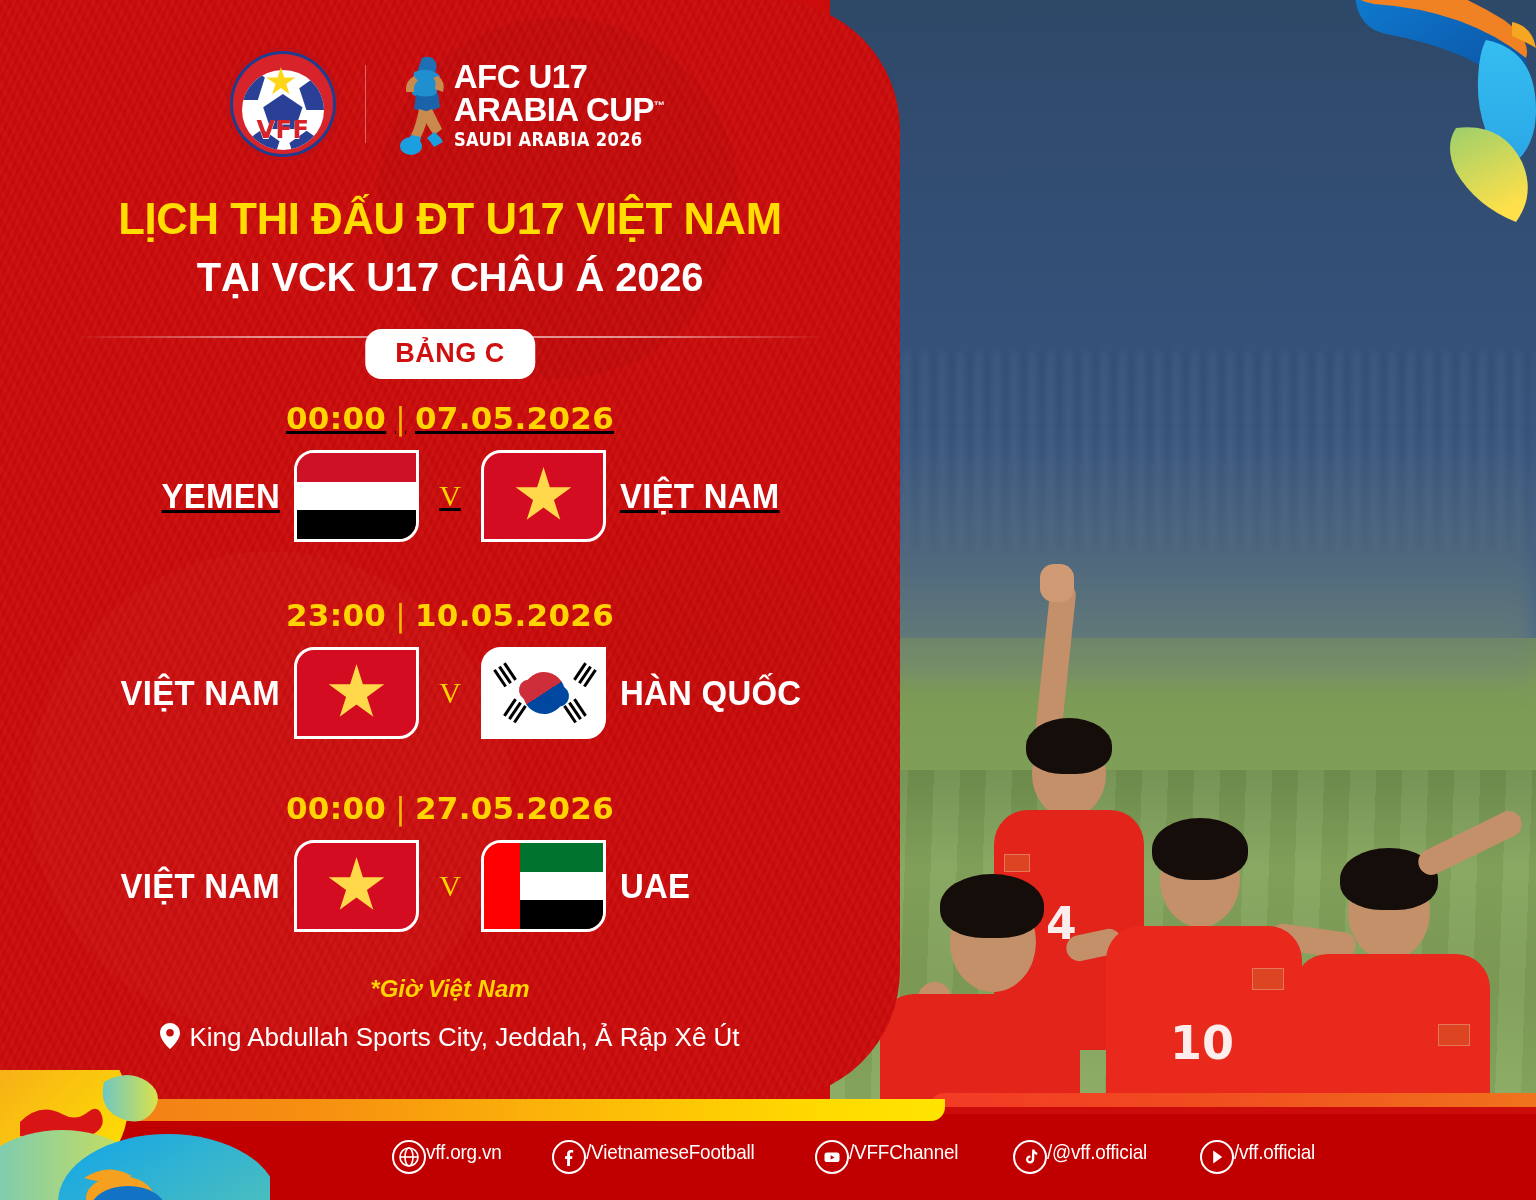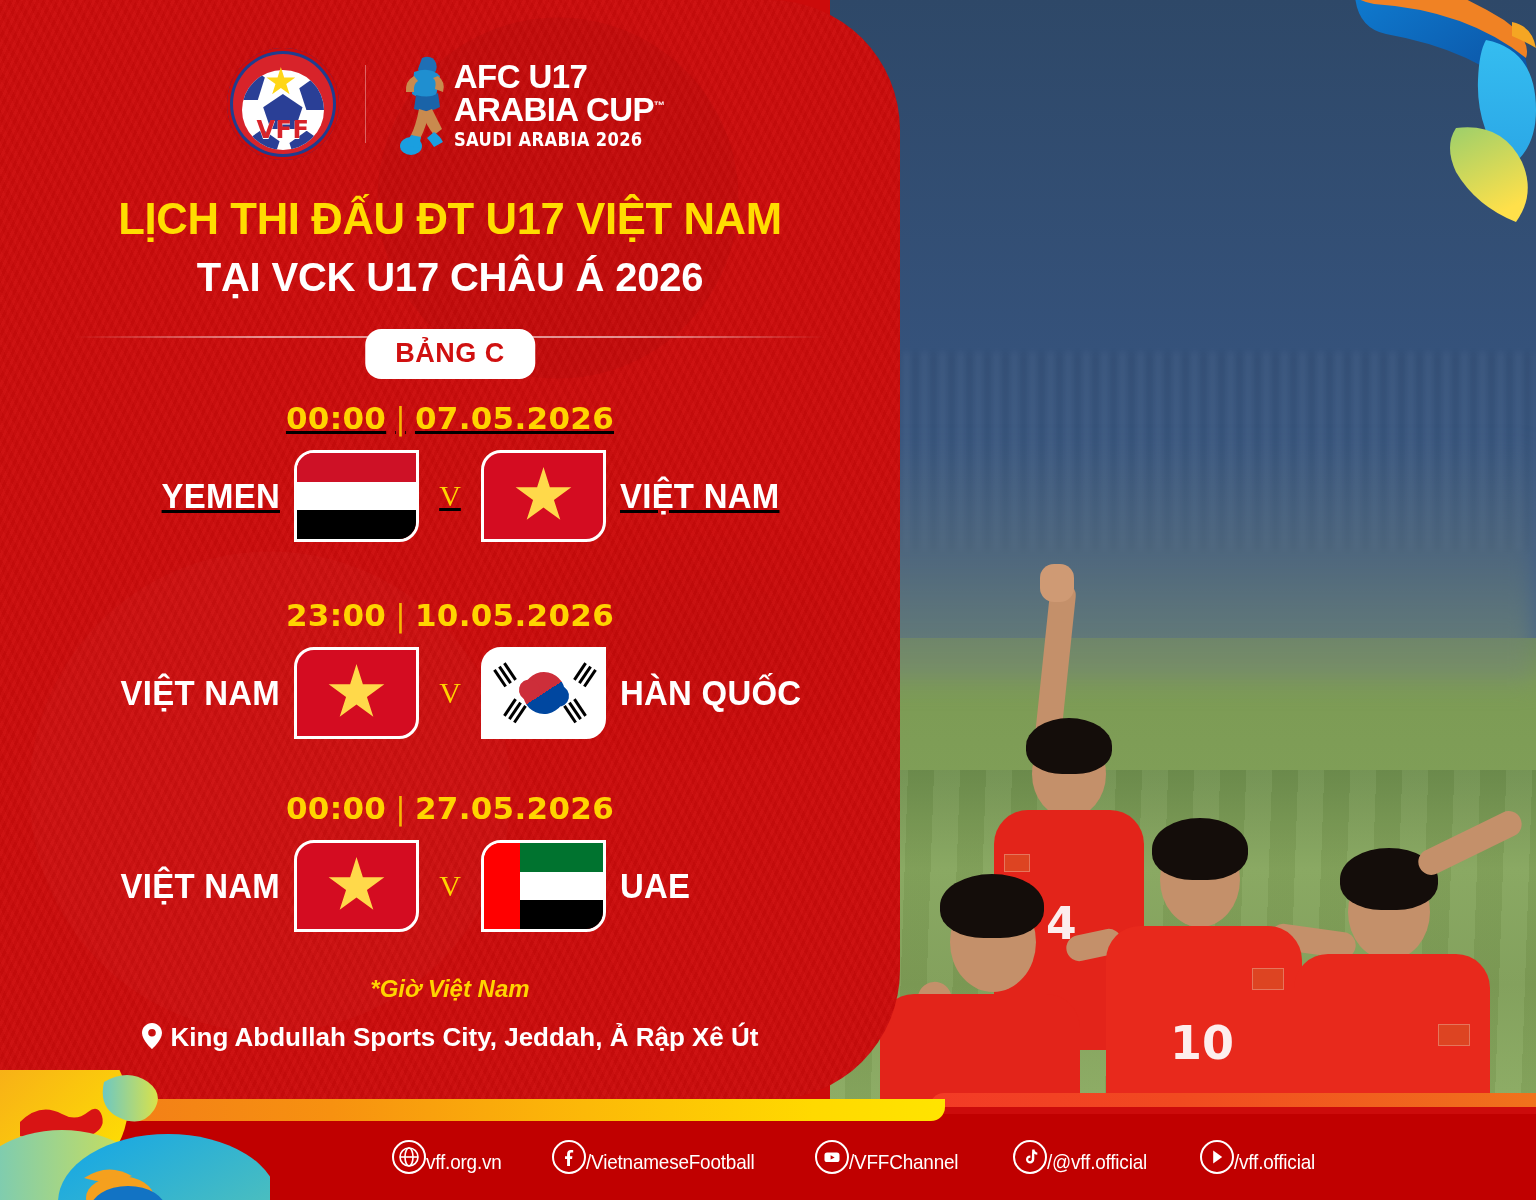--- a/index.html
+++ b/index.html
@@ -150,37 +150,37 @@
   .f-kr .circ:after { left:21px; top:21px; background:#0047a0; }
   .f-kr .tri{ position:absolute; width:20px; height:3px; background:#000; }
   .f-ae .red{position:absolute;left:0;top:0;width:30%;height:100%;background:#ff0000;}
   .f-ae .g{position:absolute;left:30%;top:0;width:70%;height:33.34%;background:#00732f;}
   .f-ae .w{position:absolute;left:30%;top:33.3%;width:70%;height:33.4%;background:#fff;}
   .f-ae .b{position:absolute;left:30%;top:66.6%;width:70%;height:33.4%;background:#000;}
 
   #note { position:absolute; left:0; top:975px; width:900px; text-align:center;
           color:#ffd400; font-style:italic; font-weight:600; font-size:24px; }
   #venue { position:absolute; left:0; top:1022px; width:900px; text-align:center;
-           color:#fff; font-size:26px; font-weight:700; }
+           color:#fff; font-size:26px; font-weight:400; }
   #venue .pin{ display:inline-block; vertical-align:-3px; margin-right:9px; }
 
   
   #stripwrap { position:absolute; left:0; top:1093px; width:1536px; height:50px; z-index:6; }
   #strip { position:absolute; left:0; top:6px; width:945px; height:22px;
       background:linear-gradient(90deg,#f0741c 0%,#f79110 35%,#fcb908 62%,#ffd900 86%,#ffe400 100%);
       border-bottom-right-radius:14px; }
   #strip2 { position:absolute; left:930px; top:0px; width:620px; height:14px;
       background:linear-gradient(90deg,#f33a26 0%,#f14a20 40%,#f0741c 100%);
       border-top-left-radius:16px; }
   #footer { position:absolute; left:0; top:1114px; width:1536px; height:86px;
       background:#c00000; z-index:5; }
   #social { position:absolute; left:0; top:0; width:1536px; height:86px;
       display:flex; align-items:center; justify-content:center; gap:42px;
       padding-left:180px; }
-  .sitem { display:flex; align-items:flex-end; color:#fff; }
+  .sitem { display:flex; align-items:flex-start; color:#fff; }
   .sicon { width:34px; height:34px; border:2px solid #fff; border-radius:50%;
            display:flex; align-items:center; justify-content:center; flex:none; }
   .slabel{ font-size:21px; font-weight:500; letter-spacing:-.2px;
            transform:scaleX(.9); transform-origin:left center; white-space:nowrap; }
 
   
   #decoTR { position:absolute; right:0; top:0; width:210px; height:240px; z-index:7; }
   #decoBL { position:absolute; left:0; bottom:0; width:270px; height:130px; z-index:7;
             overflow:hidden; }
 </style>

